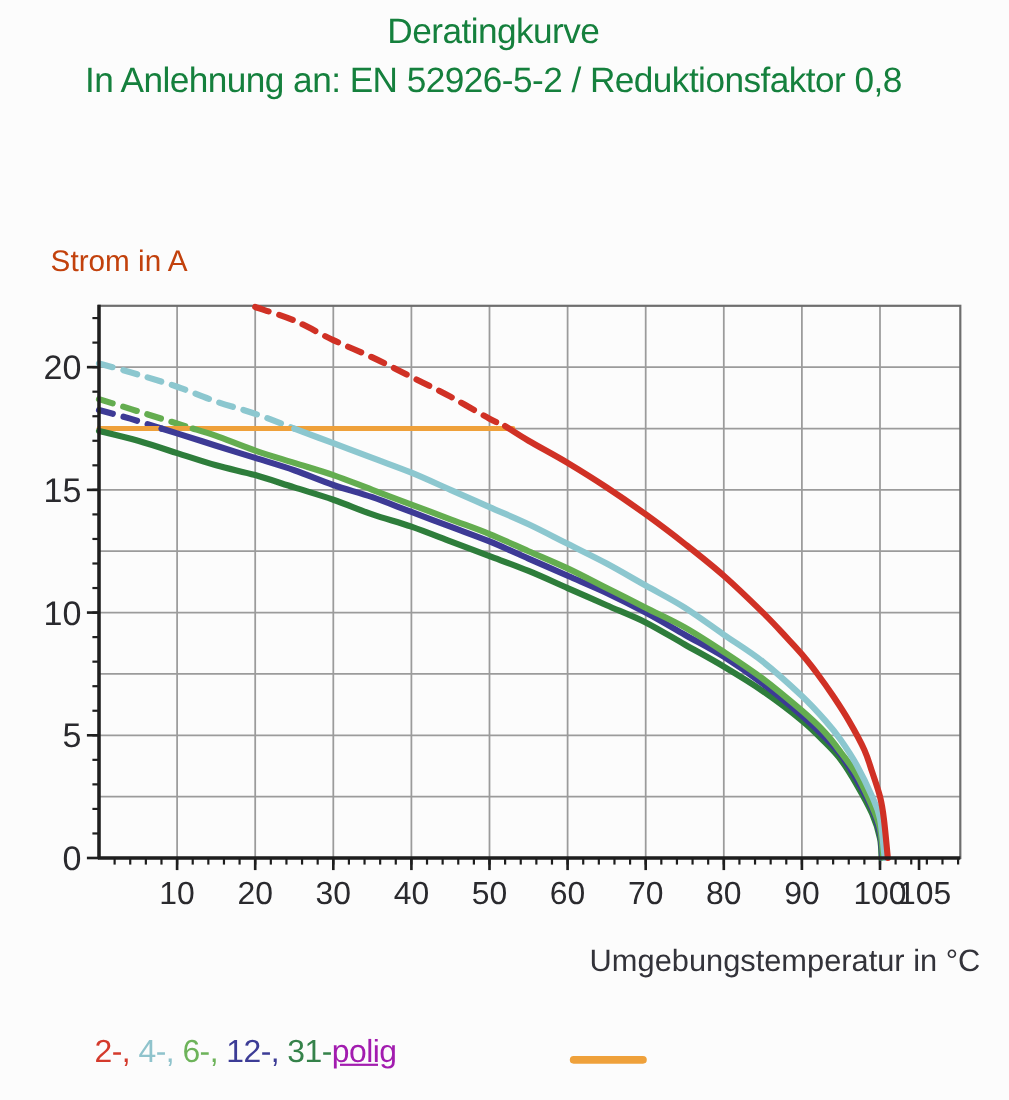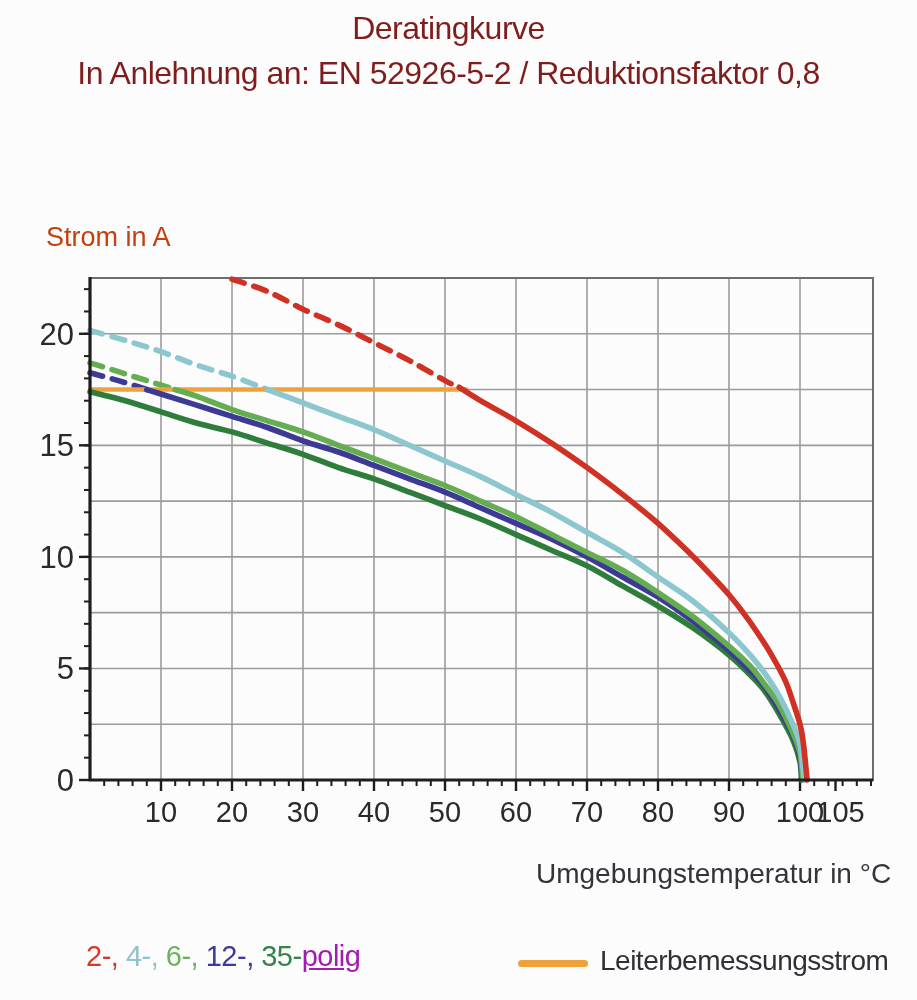--- a/index.html
+++ b/index.html
@@ -5,21 +5,21 @@
   html,body{margin:0;padding:0;}
   body{
     width:917px;height:1000px;position:relative;overflow:hidden;
     background:#fcfcfc;
     font-family:"Liberation Sans", sans-serif;
     color:#3c3c44;
   }
   .title-block{
     position:absolute;top:6px;left:0;width:897px;
     text-align:center;font-size:32px;line-height:45px;
-    color:#7f1d1d;letter-spacing:-0.5px;
+    color:#15803d;letter-spacing:-0.5px;
   }
   .y-axis-title{
     position:absolute;left:46px;top:222px;
     font-size:27px;color:#c2410c;
   }
   .x-axis-title{
     position:absolute;left:512px;top:858px;
     font-size:28px;color:#33333a;margin-left:24px;
   }
   .chart-svg{position:absolute;left:0;top:0;}
@@ -205,18 +205,17 @@
       <text x="74" y="679.4444444444445" text-anchor="end" class="tick-label-y">5</text>
       <text x="74" y="567.8888888888889" text-anchor="end" class="tick-label-y">10</text>
       <text x="74" y="456.33333333333337" text-anchor="end" class="tick-label-y">15</text>
       <text x="74" y="344.7777777777778" text-anchor="end" class="tick-label-y">20</text>
     </g>
 </svg>
 
 <div class="x-axis-title">Umgebungstemperatur in °C</div>
 
 <div class="legend-row">
-  <div class="legend-poles" id="legend-poles"><span style="color: rgb(212, 58, 44);">2-,</span><span style="color: rgb(143, 195, 204);"> 4-,</span><span style="color: rgb(109, 179, 90);"> 6-,</span><span style="color: rgb(60, 60, 150); text-align: center;"> 12-,</span><span style="color: rgb(53, 130, 74);"> 35-</span><span style="color: #a21caf; text-decoration: underline;">polig</span></div>
+  <div class="legend-poles" id="legend-poles"><span style="color: rgb(212, 58, 44);">2-,</span><span style="color: rgb(143, 195, 204);"> 4-,</span><span style="color: rgb(109, 179, 90);"> 6-,</span><span style="color: rgb(60, 60, 150); text-align: center;"> 12-,</span><span style="color: rgb(53, 130, 74);"> 31-</span><span style="color: #a21caf; text-decoration: underline;">polig</span></div>
   <div class="legend-rated">
     <div class="rated-swatch" id="rated-swatch" style="background: rgb(239, 161, 59);"></div>
-    <div class="rated-label">Leiterbemessungsstrom</div>
   </div>
 </div>
 
 </body></html>

